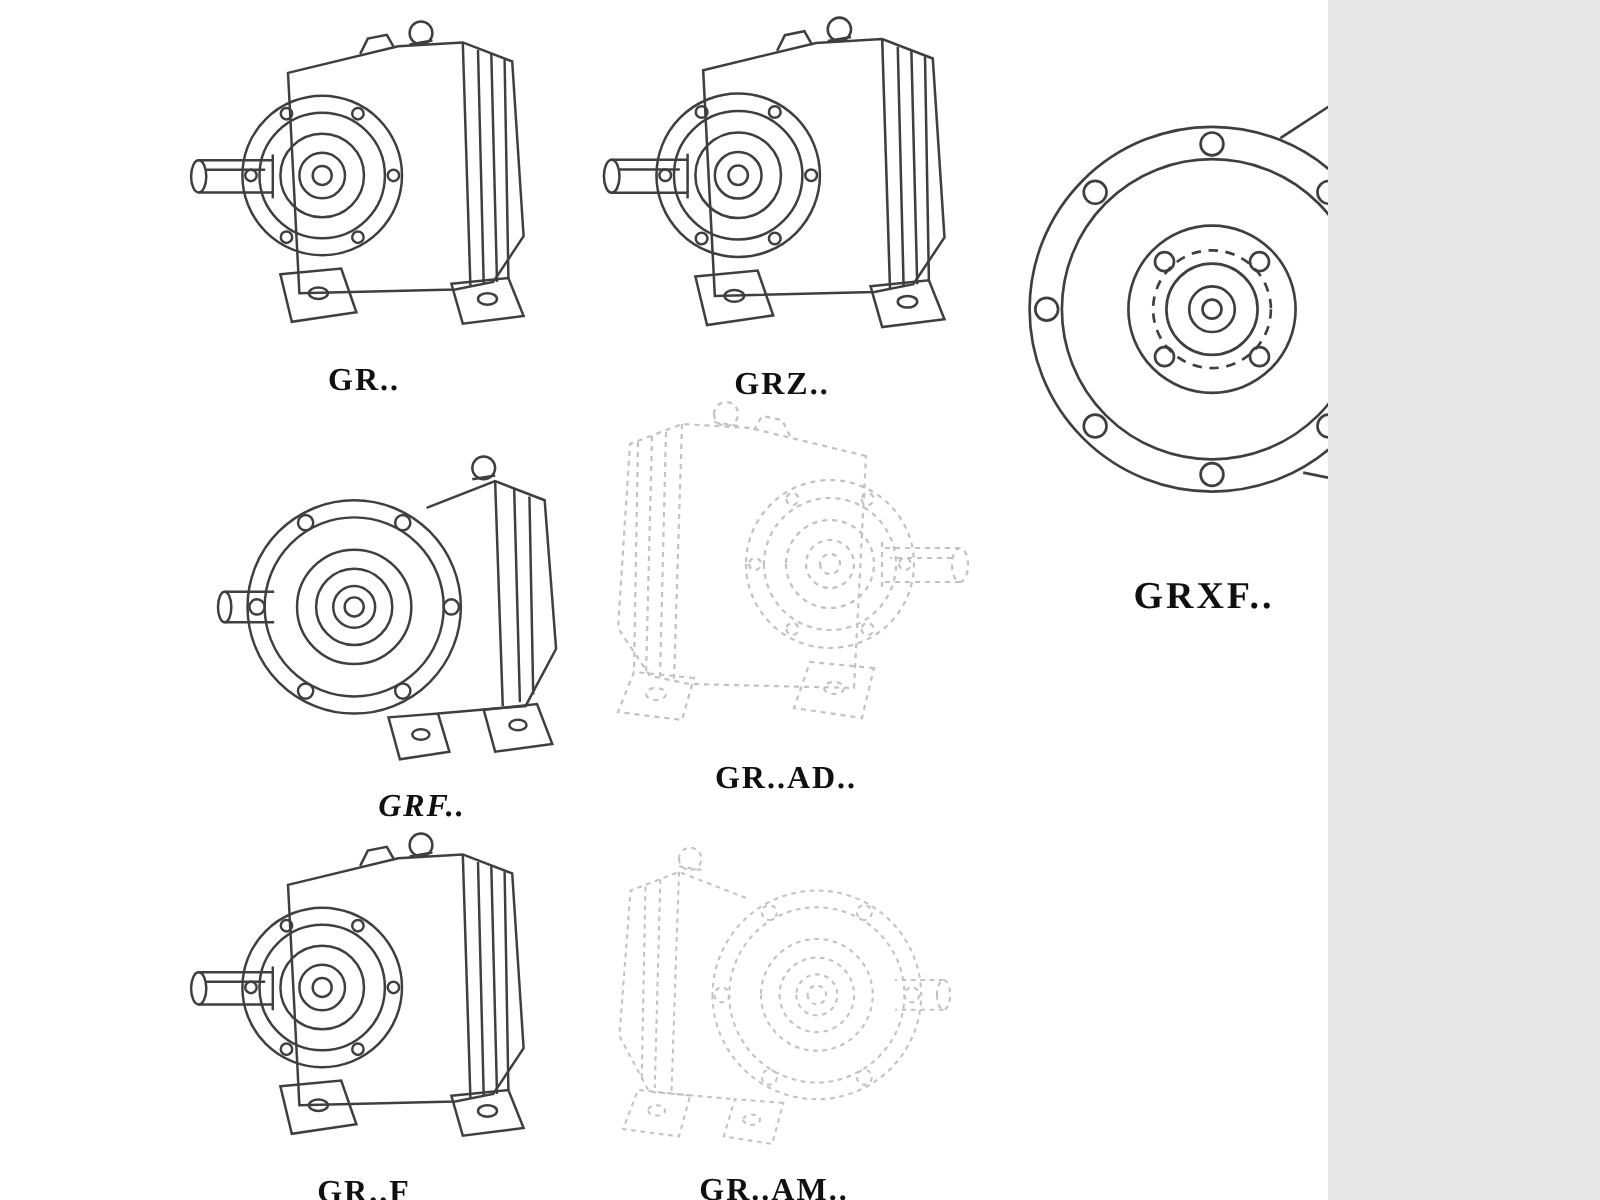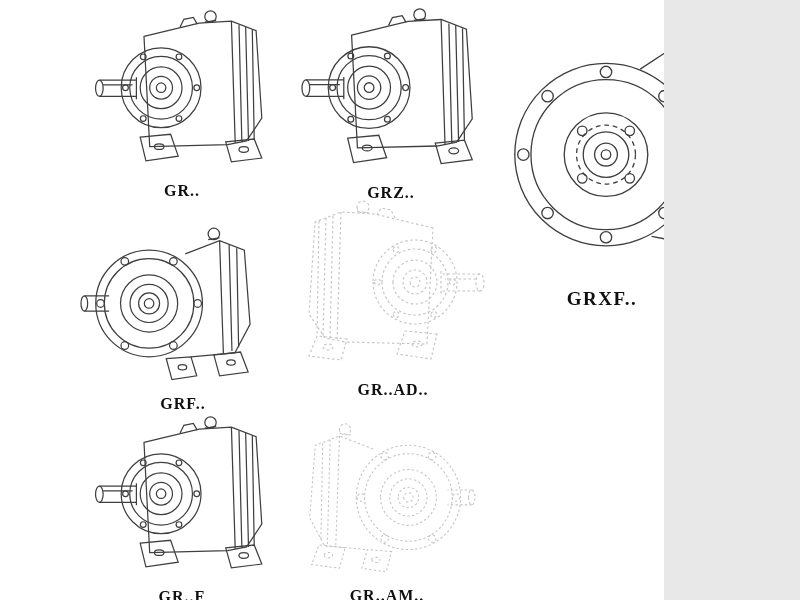--- a/index.html
+++ b/index.html
@@ -192,21 +192,21 @@
     <div class="label">GRZ..</div>
   </div>
 
   <div class="cell cell-grxf" style="left:492px;top:1px;width:304px;margin-top:13px;">
     <svg width="300" height="266" viewBox="0 0 300 280">
       <use href="#sym-grxf" stroke="var(--line)" stroke-width="1.4"></use>
     </svg>
     <div class="label label-large">GRXF..</div>
   </div>
 
-  <div class="cell cell-grf" style="left:70px;top:212px;width:202px;">
+  <div class="cell cell-grf" style="left:98px;top:212px;width:202px;font-style:italic;">
     <svg width="200" height="181" viewBox="0 0 210 190">
       <use href="#sym-gear-flange" stroke="var(--line)" stroke-width="1.3"></use>
     </svg>
     <div class="label">GRF..</div>
   </div>
 
   <div class="cell" style="left:292px;top:194px;width:202px;">
     <svg width="200" height="185" viewBox="0 0 200 185">
       <use href="#sym-gear-iso" transform="translate(200 0) scale(-1 1)" stroke="var(--ghost)" stroke-width="1.1" stroke-dasharray="2.5 2.5"></use>
     </svg>

